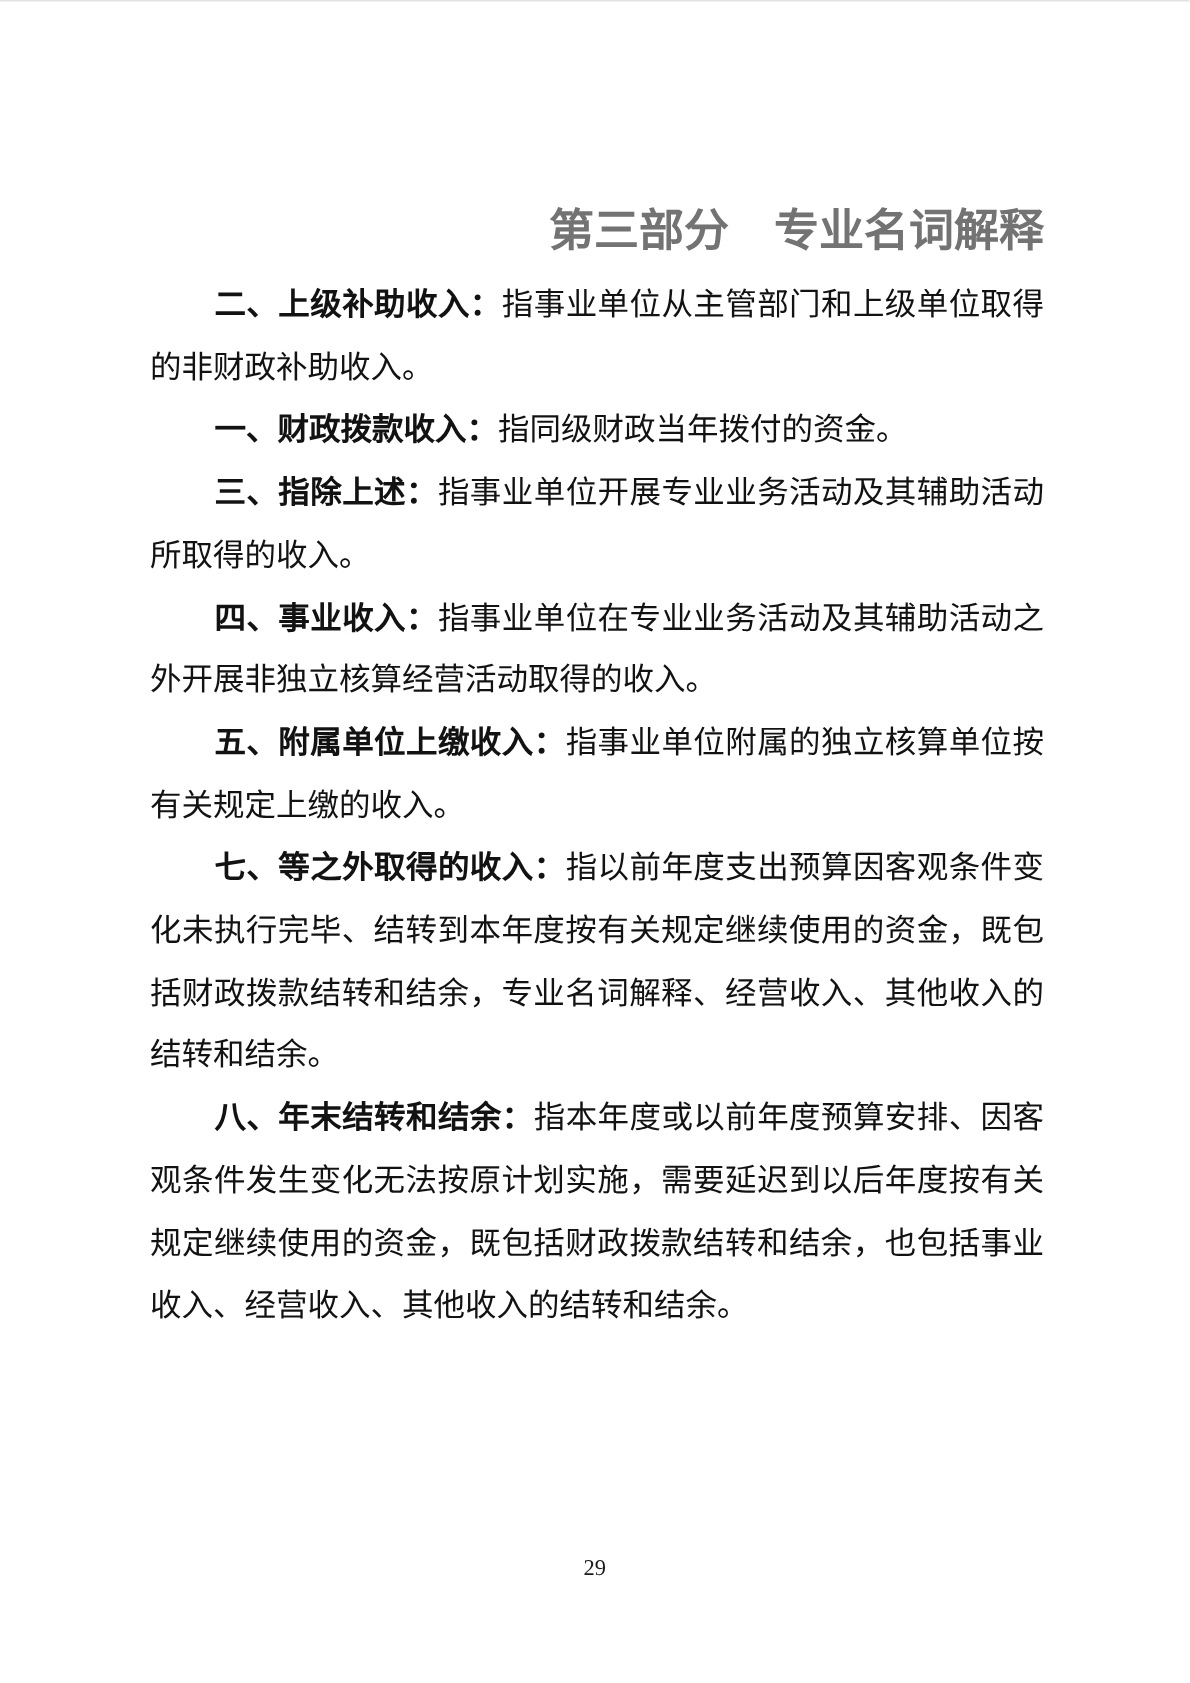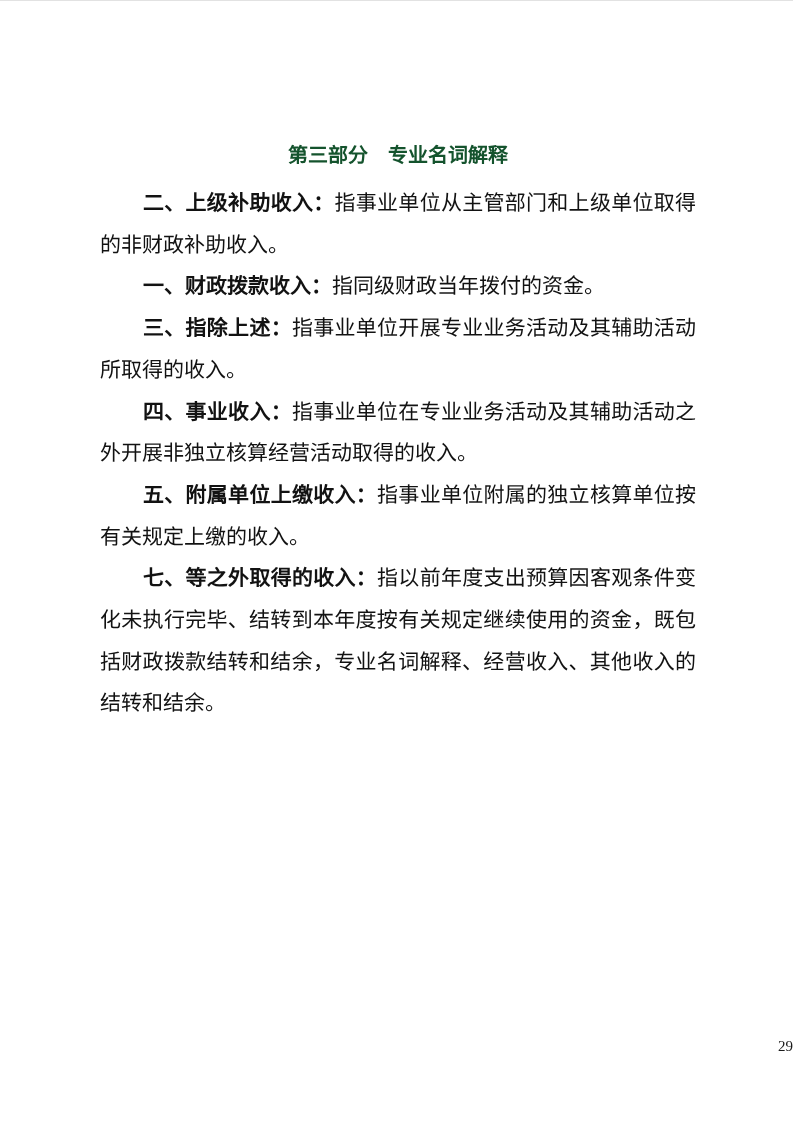--- a/index.html
+++ b/index.html
@@ -18,45 +18,45 @@
     color: #121212;
   }
   .content {
     position: absolute;
     left: 100px;
     top: 138px;
     width: 596px;
   }
   .doc-title {
     margin: 0 0 12px 0;
-    text-align: center;
+    text-align: right;
     font-family: "Liberation Sans", "DejaVu Sans", sans-serif;
     font-weight: 700;
-    font-size: 20px;
+    font-size: 30px;
     line-height: 32px;
-    color: #14532d;
+    color: #737373;
   }
   .para {
     margin: 0;
     font-size: 21px;
     line-height: 41.7px;
     text-align: justify;
     text-justify: inter-ideograph;
     text-indent: 43px;
     word-break: break-all;
   }
   .term {
     font-weight: 700;
   }
   .page-footer {
     position: absolute;
     top: 1036px;
     left: 0;
     width: 100%;
-    text-align: right;
+    text-align: center;
     font-family: "Liberation Serif", "DejaVu Serif", serif;
     font-size: 15px;
     line-height: 18px;
     color: #1a1a1a;
   }
 </style>
 </head>
 <body>
 
 <div class="page">
@@ -69,16 +69,17 @@
 
     <p class="para"><span class="term">三、指除上述：</span><span>指事业单位开展专业业务活动及其辅助活动所取得的收入。</span></p>
 
     <p class="para"><span class="term">四、事业收入：</span><span>指事业单位在专业业务活动及其辅助活动之外开展非独立核算经营活动取得的收入。</span></p>
 
     <p class="para"><span class="term">五、附属单位上缴收入：</span><span>指事业单位附属的独立核算单位按有关规定上缴的收入。</span></p>
 
 
     <p class="para"><span class="term">七、等之外取得的收入：</span><span>指以前年度支出预算因客观条件变化未执行完毕、结转到本年度按有关规定继续使用的资金，既包括财政拨款结转和结余，专业名词解释、经营收入、其他收入的结转和结余。</span></p>
 
+    <p class="para"><span class="term">八、年末结转和结余：</span><span>指本年度或以前年度预算安排、因客观条件发生变化无法按原计划实施，需要延迟到以后年度按有关规定继续使用的资金，既包括财政拨款结转和结余，也包括事业收入、经营收入、其他收入的结转和结余。</span></p>
   </div>
 
   <div class="page-footer">29</div>
 </div>
 
 </body></html>

